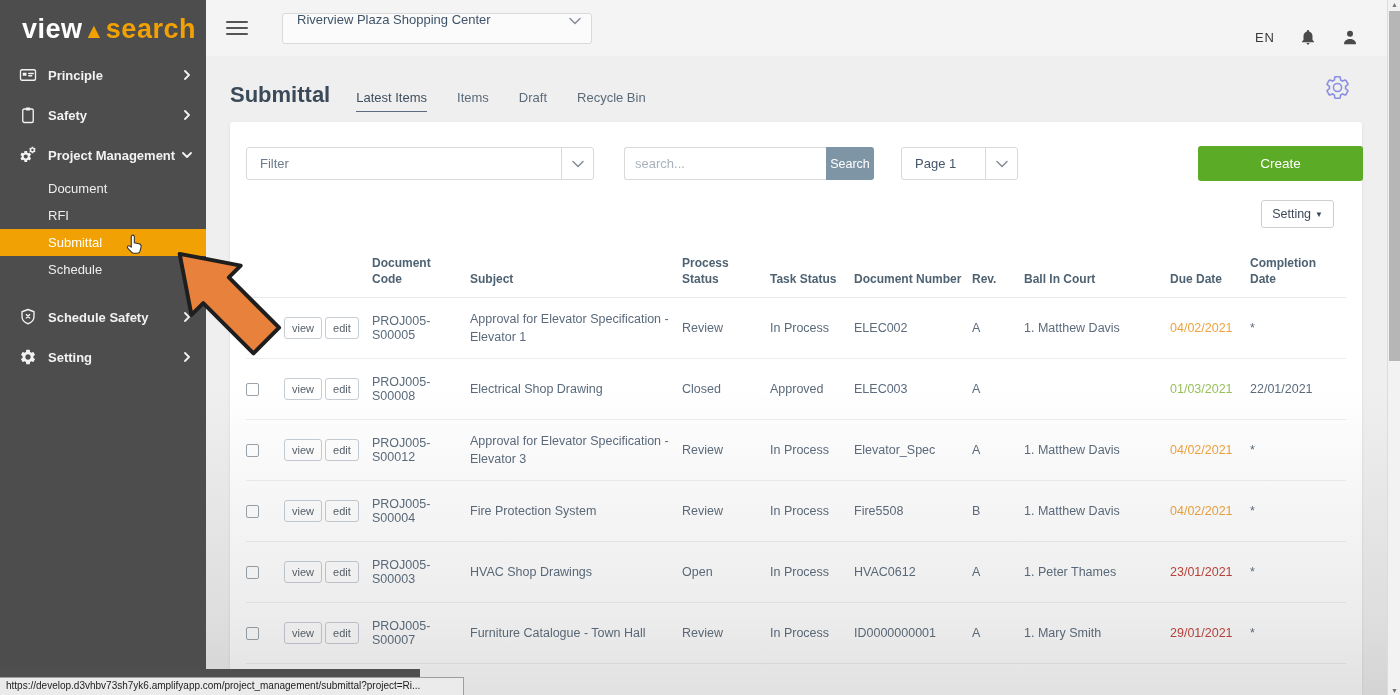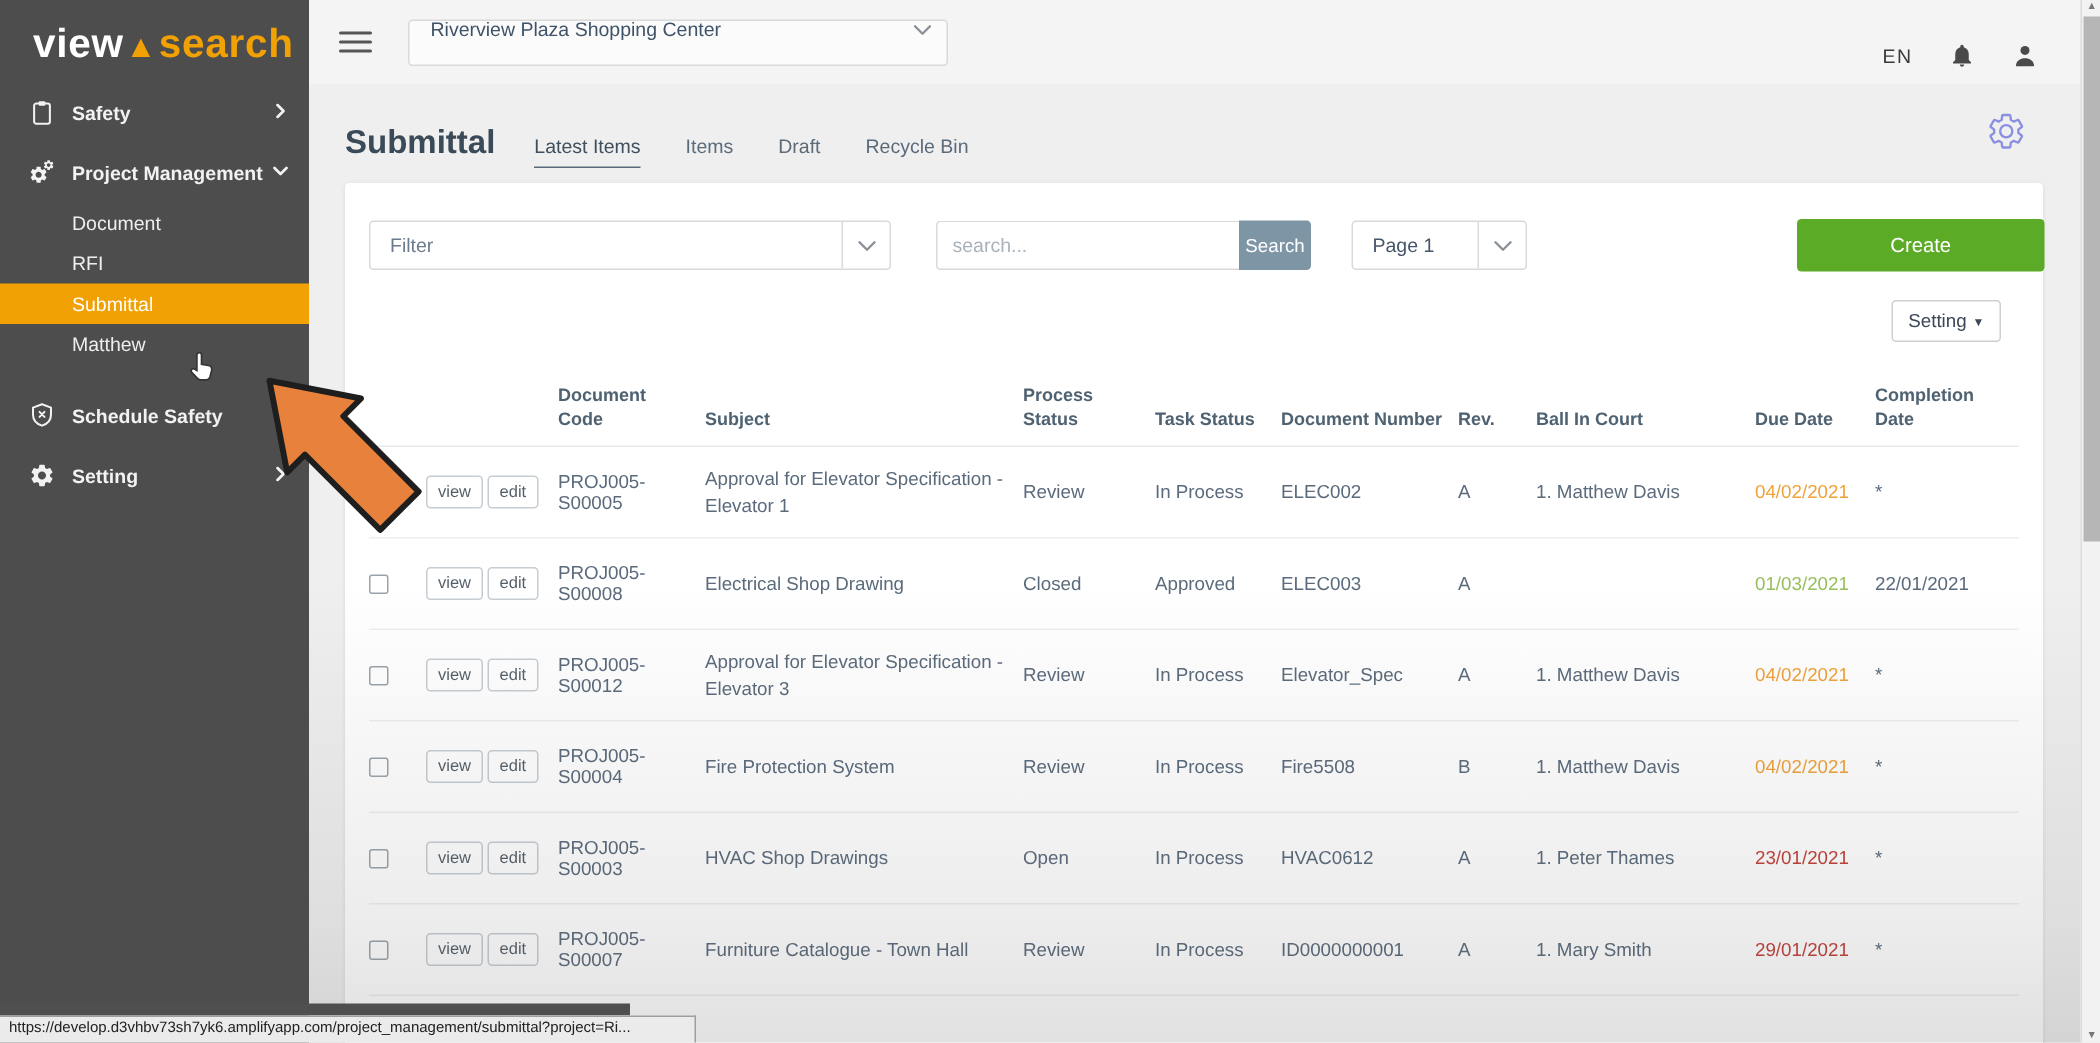--- a/index.html
+++ b/index.html
@@ -17,21 +17,21 @@
   .nav-label { flex:1; font-size:13px; font-weight:bold; }
   .nav-chev svg { width:10px; height:10px; }
   .sub-item { display:flex; align-items:center; height:27px; padding-left:48px; color:#eeeeee; font-size:13px; font-weight:normal; cursor:pointer; }
   .sub-item.active { background:#f2a105; color:#ffffff; }
   .nav-gap { height:14px; }
 
   
   .topbar { position:absolute; left:206px; top:0; right:13px; height:56px; background:#f4f4f4; display:flex; align-items:center; z-index:1; }
   .hamburger { margin-left:20px; width:22px; cursor:pointer; }
   .hamburger div { height:2px; background:#555; margin:4px 0; border-radius:1px; }
-  .project-select { margin-left:24px; width:360px; height:31px; background:#fbfbfb; border:1px solid #d9d9d9; border-radius:3px; display:flex; align-items:center; padding:0 10px 17px 14px; cursor:pointer; }
+  .project-select { margin-left:34px; width:310px; height:31px; background:#fbfbfb; border:1px solid #d9d9d9; border-radius:3px; display:flex; align-items:center; padding:0 10px 17px 14px; cursor:pointer; }
   .project-select .psel-label { flex:1; font-size:13px; color:#3f5368; }
   .topbar-right { margin-left:auto; display:flex; align-items:center; gap:24px; margin-right:28px;margin-top:18px; }
   .lang { font-size:13px; color:#3a3a3a; letter-spacing:1px; cursor:pointer; }
   .tb-icon svg { width:18px; height:18px; fill:#4a4a4a; }
   .tb-icon { cursor:pointer; display:flex; }
 
   
   .content { position:absolute; left:206px; top:56px; right:13px; bottom:0; background:#efefef; }
   .page-head { position:relative; padding:26px 0 0 24px; display:flex; align-items:baseline; }
   .page-title { font-size:22px; font-weight:bold; color:#3a4a58; margin-right:26px; }
@@ -91,20 +91,33 @@
   .cursor-hand { position:absolute; left:126px; top:234px; width:18px; height:22px; z-index:8; pointer-events:none; }
 </style>
 </head>
 <body>
 
 <aside class="sidebar">
   <div class="logo">
     <span class="logo-site">view</span><span class="logo-tri">▲</span><span class="logo-round">search</span>
   </div>
 
+  <div class="nav-item">
+    <span class="nav-icon">
+      <svg viewBox="0 0 24 24">
+          <rect x="2" y="5" width="20" height="14" rx="2" class="sv-white"></rect>
+          <rect x="5" y="9" width="5" height="4" fill="#f2f2f2"></rect>
+          <path d="M13 10h6 M13 13h4" class="sv-white"></path>
+        </svg>
+    </span>
+    <span class="nav-label">Principle</span>
+    <span class="nav-chev"><svg viewBox="0 0 10 10">
+          <path d="M3 1l4 4-4 4" class="sv-white"></path>
+        </svg></span>
+  </div>
 
   <div class="nav-item">
     <span class="nav-icon">
       <svg viewBox="0 0 24 24">
           <rect x="5" y="4" width="14" height="18" rx="2" class="sv-white"></rect>
           <rect x="9" y="2" width="6" height="4" rx="1" fill="#f2f2f2"></rect>
         </svg>
     </span>
     <span class="nav-label">Safety</span>
     <span class="nav-chev"><svg viewBox="0 0 10 10">
@@ -130,21 +143,21 @@
   <div class="sub-item">
       <span>Document</span>
     </div>
   <div class="sub-item">
       <span>RFI</span>
     </div>
   <div class="sub-item active">
       <span>Submittal</span>
     </div>
   <div class="sub-item">
-      <span>Matthew</span>
+      <span>Schedule</span>
     </div>
 
   <div class="nav-gap"></div>
 
   <div class="nav-item">
     <span class="nav-icon">
       <svg viewBox="0 0 24 24">
           <path d="M12 2l8 3v6c0 5-3.5 8.5-8 10-4.5-1.5-8-5-8-10V5l8-3z" class="sv-white"></path>
           <path d="M9.8 8.8l4.4 4.4 M14.2 8.8l-4.4 4.4" class="sv-white"></path>
         </svg>

